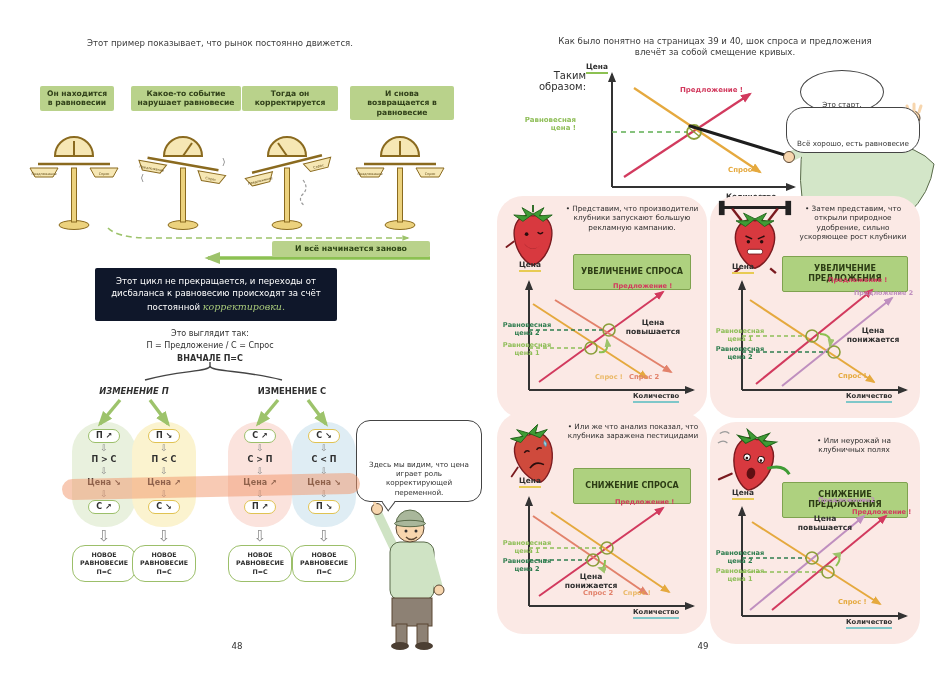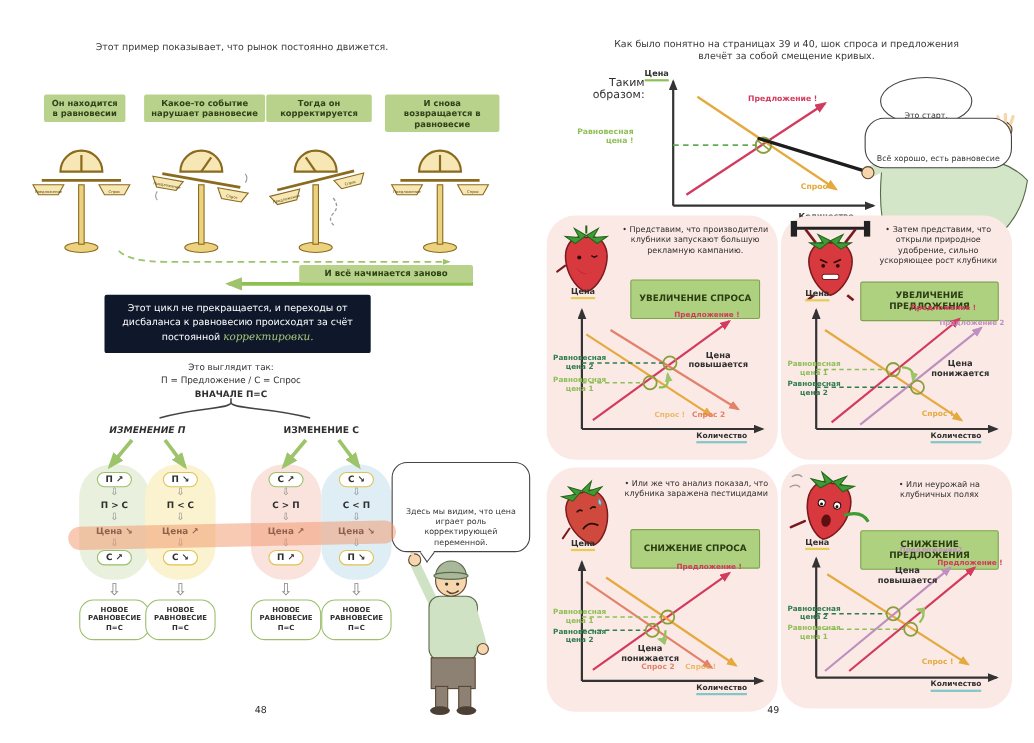--- a/index.html
+++ b/index.html
@@ -384,21 +384,21 @@
     </svg>
     <div class="abs lab-red pg-lab" style="left:118px;top:80px;font-size:6.6px;">Предложение !</div>
     <div class="abs lab-purple pg-lab" style="left:144px;top:93px;font-size:6.4px;">Предложение 2</div>
     <div class="abs lab-orange pg-lab" style="left:128px;top:176px;font-size:6.8px;">Спрос !</div>
     <div class="abs lab-eq-light pg-lab" style="left:2px;top:132px;width:56px;text-align:center;">Равновесная цена 1</div>
     <div class="abs lab-eq-dark pg-lab" style="left:2px;top:150px;width:56px;text-align:center;">Равновесная цена 2</div>
     <div class="abs note ctr pg-lab" style="left:130px;top:130px;width:66px;">Цена понижается</div>
     <div class="abs axis-lab u-teal pg-lab" style="left:136px;top:196px;font-size:6.8px;">Количество</div>
   </div>
 
-  <div class="panel" style="left:497px;top:425px;">
+  <div class="panel" style="left:497px;top:412px;">
     <svg class="abs" style="left:4px;top:6px;" width="68" height="72" viewBox="0 0 70 80">
       <g transform="rotate(-14 35 45)">
         <path d="M35,18 C50,14 58,28 55,44 C52,60 42,70 35,72 C28,70 18,60 15,44 C12,28 20,14 35,18 Z" fill="#cf4a3c" stroke="#7a1a1f" stroke-width="1.5"></path>
         <path d="M35,16 l-12,-7 5,9 -14,-1 10,7 z M35,16 l12,-7 -5,9 14,-1 -10,7 z" fill="#3f9b35" stroke="#20641a" stroke-width="1"></path>
         <path d="M25,36 q3,-3 6,0" fill="none" stroke="#2a0d0d" stroke-width="1.6"></path>
         <path d="M39,36 q3,-3 6,0" fill="none" stroke="#2a0d0d" stroke-width="1.6"></path>
         <path d="M27,54 Q35,47 43,54" fill="none" stroke="#2a0d0d" stroke-width="1.8"></path>
         <path d="M50,28 q3,4 0,7 q-3,-3 0,-7" fill="#9fd4e8" stroke="#4a90a8" stroke-width=".8"></path>
         <line x1="14" y1="50" x2="5" y2="58" stroke="#7a1a1f" stroke-width="2" stroke-linecap="round"></line>
       </g>

